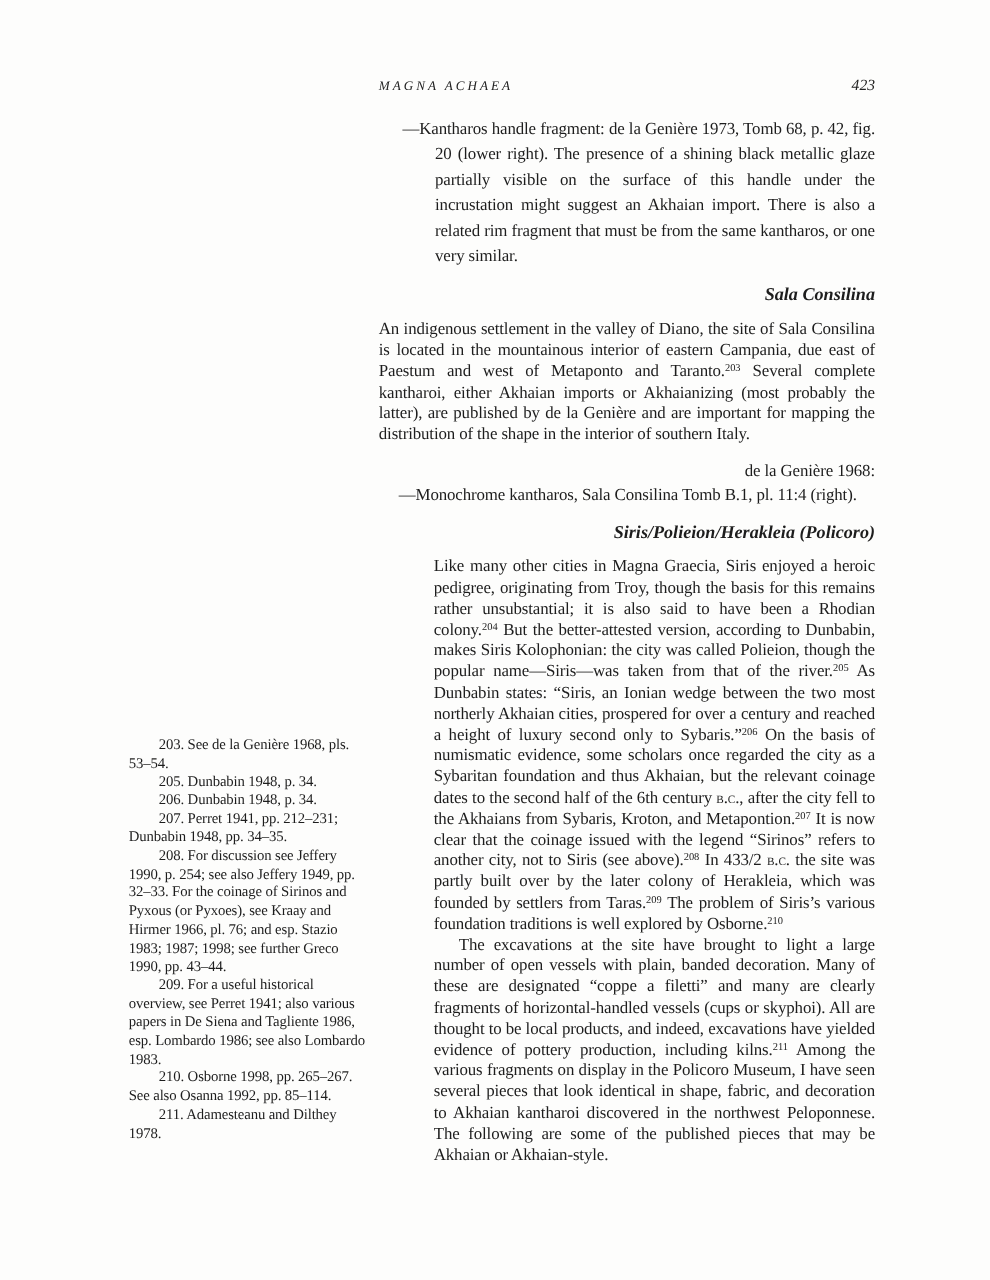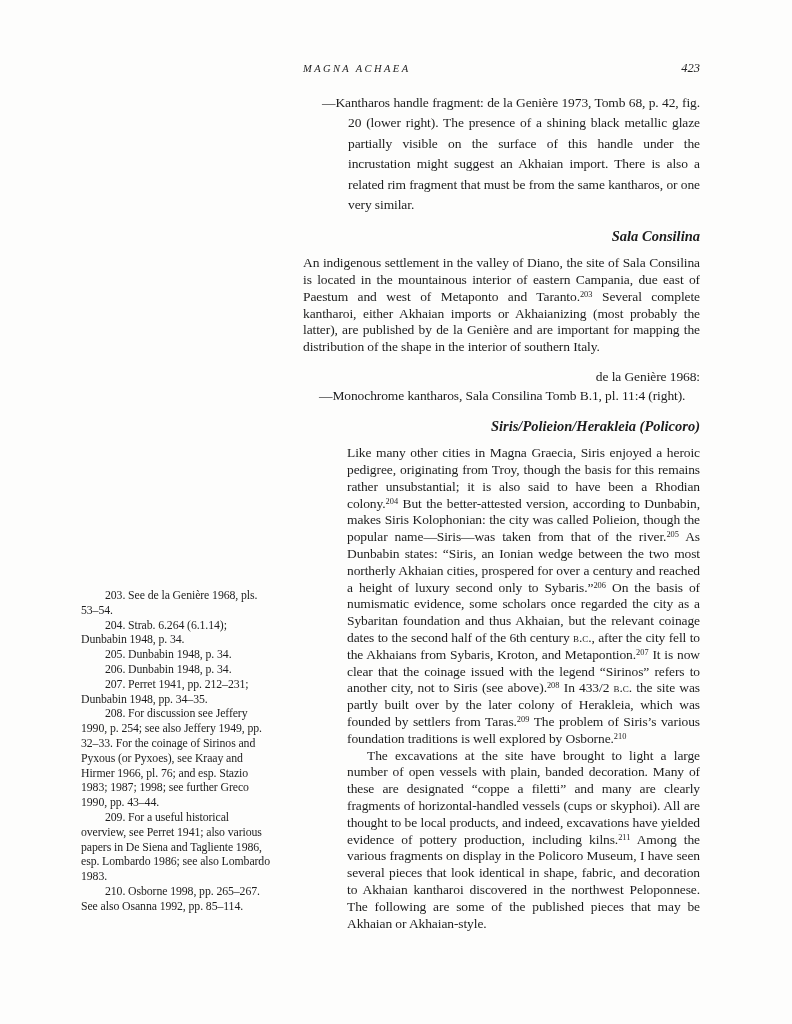--- a/index.html
+++ b/index.html
@@ -72,21 +72,21 @@
     line-height: 0;
     vertical-align: baseline;
     position: relative;
     top: -0.48em;
     letter-spacing: 0;
   }
   .sc { font-variant: small-caps; }
   
   .footnotes {
     position: absolute;
-    left: 81px; top: 588px; width: 193px;
+    left: 103px; top: 588px; width: 193px;
     font-size: 11.8px;
     line-height: 14.8px;
     letter-spacing: -0.1px;
     text-align: left;
     color: #1d1d1d;
   }
   .fn { margin: 0; text-indent: 24px; }
 </style>
 </head>
 <body>
@@ -116,22 +116,22 @@
     <h2 class="subhead">Siris/Polieion/Herakleia (Policoro)</h2>
 
     <p class="body-para no-gap">Like many other cities in Magna Graecia, Siris enjoyed a heroic pedigree, originating from Troy, though the basis for this remains rather unsubstantial; it is also said to have been a Rhodian colony.<sup class="fnref">204</sup> But the better-attested version, according to Dunbabin, makes Siris Kolophonian: the city was called Polieion, though the popular name—Siris—was taken from that of the river.<sup class="fnref">205</sup> As Dunbabin states: “Siris, an Ionian wedge between the two most northerly Akhaian cities, prospered for over a century and reached a height of luxury second only to Sybaris.”<sup class="fnref">206</sup> On the basis of numismatic evidence, some scholars once regarded the city as a Sybaritan foundation and thus Akhaian, but the relevant coinage dates to the second half of the 6th century <span class="sc">b.c.</span>, after the city fell to the Akhaians from Sybaris, Kroton, and Metapontion.<sup class="fnref">207</sup> It is now clear that the coinage issued with the legend “Sirinos” refers to another city, not to Siris (see above).<sup class="fnref">208</sup> In 433/2 <span class="sc">b.c.</span> the site was partly built over by the later colony of Herakleia, which was founded by settlers from Taras.<sup class="fnref">209</sup> The problem of Siris’s various foundation traditions is well explored by Osborne.<sup class="fnref">210</sup></p>
 
     <p class="body-para no-gap indent-first">The excavations at the site have brought to light a large number of open vessels with plain, banded decoration. Many of these are designated “coppe a filetti” and many are clearly fragments of horizontal-handled vessels (cups or skyphoi). All are thought to be local products, and indeed, excavations have yielded evidence of pottery production, including kilns.<sup class="fnref">211</sup> Among the various fragments on display in the Policoro Museum, I have seen several pieces that look identical in shape, fabric, and decoration to Akhaian kantharoi discovered in the northwest Peloponnese. The following are some of the published pieces that may be Akhaian or Akhaian-style.</p>
 
   </main>
 
   <aside class="footnotes" id="footnotes">
       <p class="fn">203. See de la Genière 1968, pls. 53–54.</p>
-      <p class="fn">204. Strab. 6.264 (6.1.14); Dunbabin 1948, p. 34.</p>
       <p class="fn">205. Dunbabin 1948, p. 34.</p>
       <p class="fn">206. Dunbabin 1948, p. 34.</p>
       <p class="fn">207. Perret 1941, pp. 212–231; Dunbabin 1948, pp. 34–35.</p>
       <p class="fn">208. For discussion see Jeffery 1990, p. 254; see also Jeffery 1949, pp. 32–33. For the coinage of Sirinos and Pyxous (or Pyxoes), see Kraay and Hirmer 1966, pl. 76; and esp. Stazio 1983; 1987; 1998; see further Greco 1990, pp. 43–44.</p>
       <p class="fn">209. For a useful historical overview, see Perret 1941; also various papers in De Siena and Tagliente 1986, esp. Lombardo 1986; see also Lombardo 1983.</p>
       <p class="fn">210. Osborne 1998, pp. 265–267. See also Osanna 1992, pp. 85–114.</p>
+      <p class="fn">211. Adamesteanu and Dilthey 1978.</p>
     </aside>
 
 </div>
 
 </body></html>

